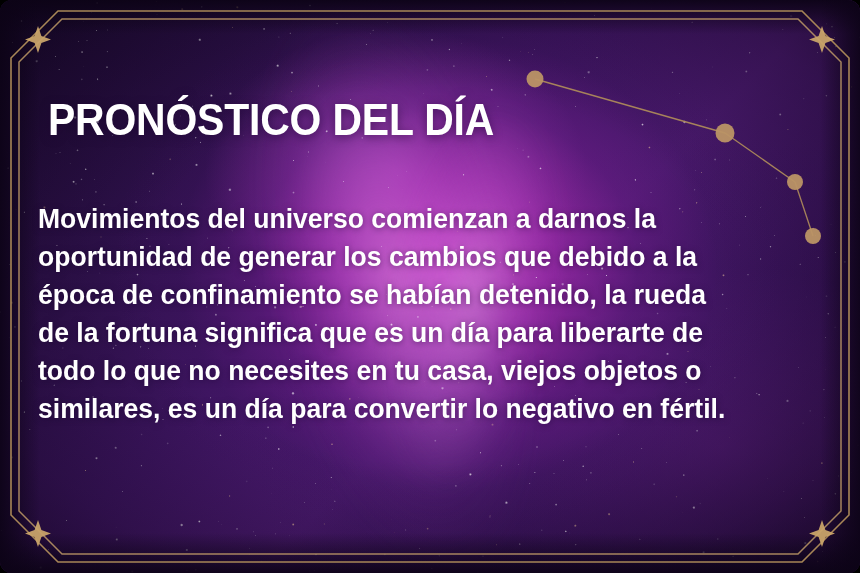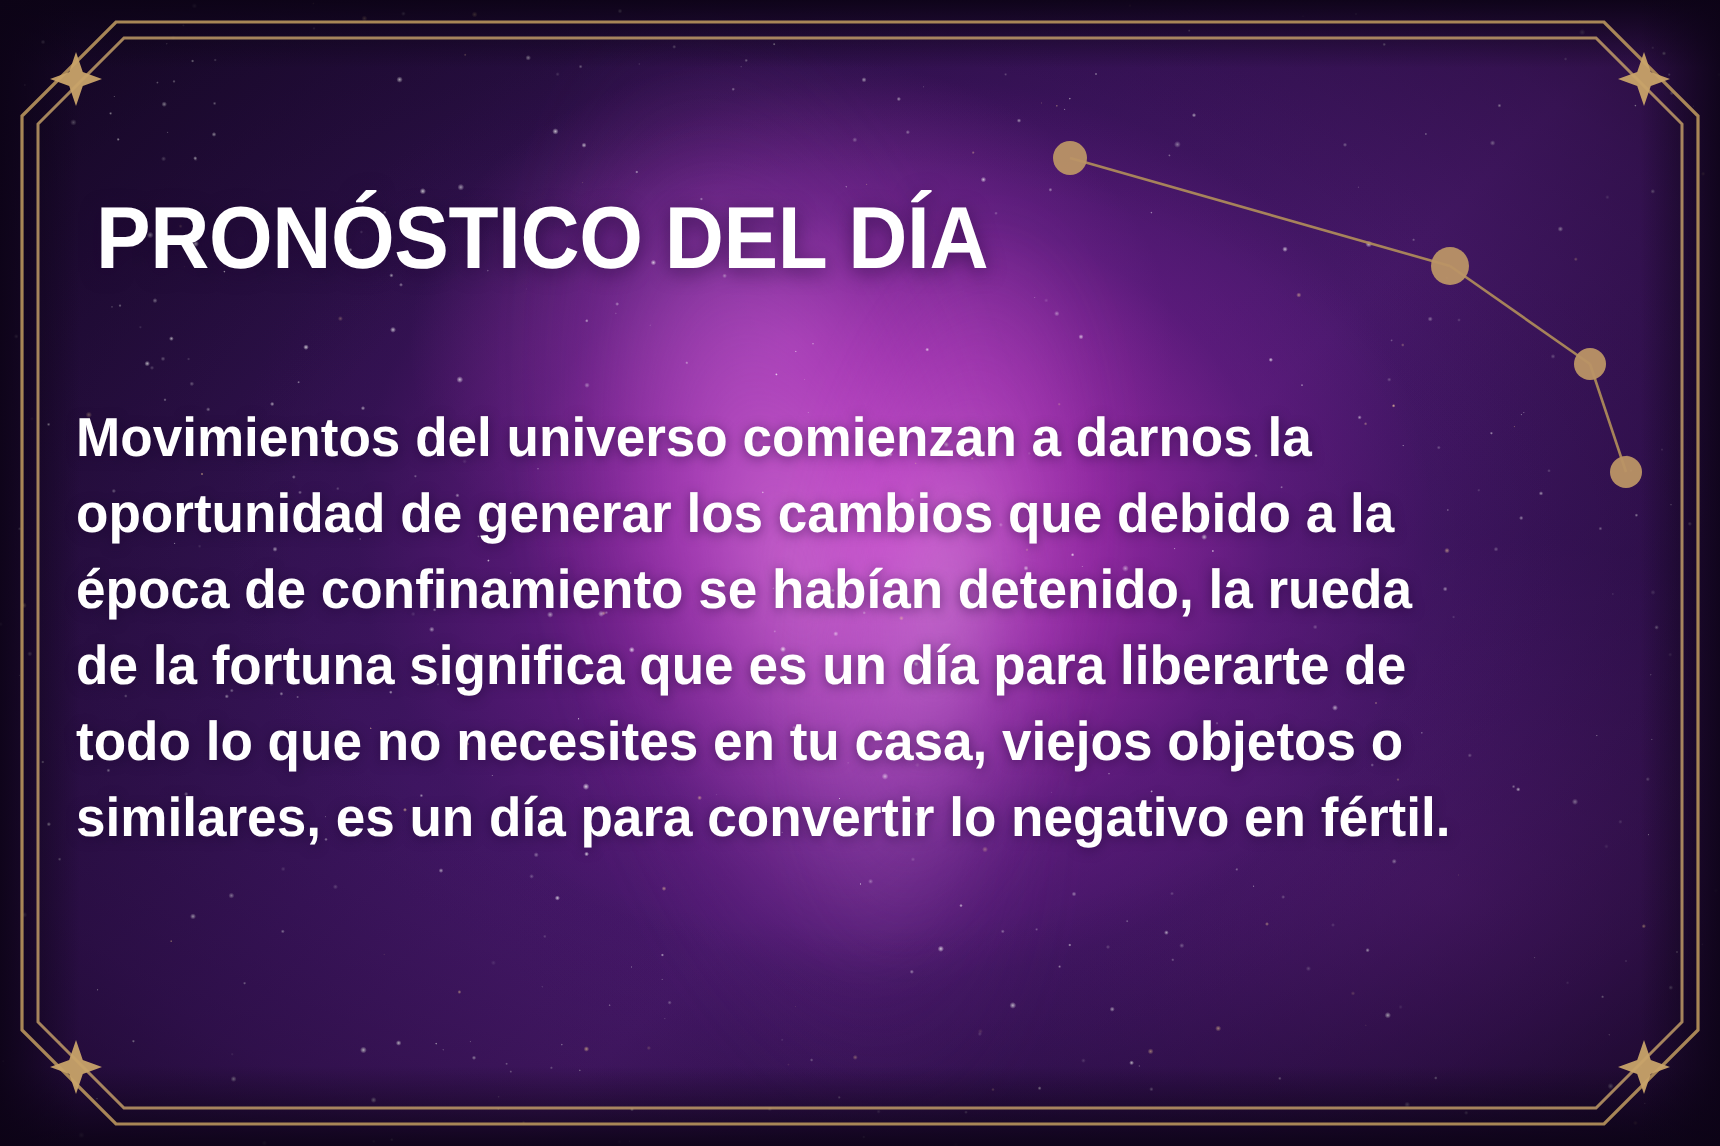--- a/index.html
+++ b/index.html
@@ -9,20 +9,21 @@
     background: #000;
   }
   .card {
     position: relative;
     width: 860px;
     height: 573px;
     overflow: hidden;
     font-family: "Liberation Sans", sans-serif;
     background-color: #2a1040;
     user-select: none;
+    border-radius: 12px;
   }
 
   
   .bg-base {
     position: absolute;
     inset: 0;
     background:
       radial-gradient(ellipse 46% 58% at 52% 46%,
         rgba(198, 62, 196, 0.92) 0%,
         rgba(168, 44, 178, 0.72) 26%,

